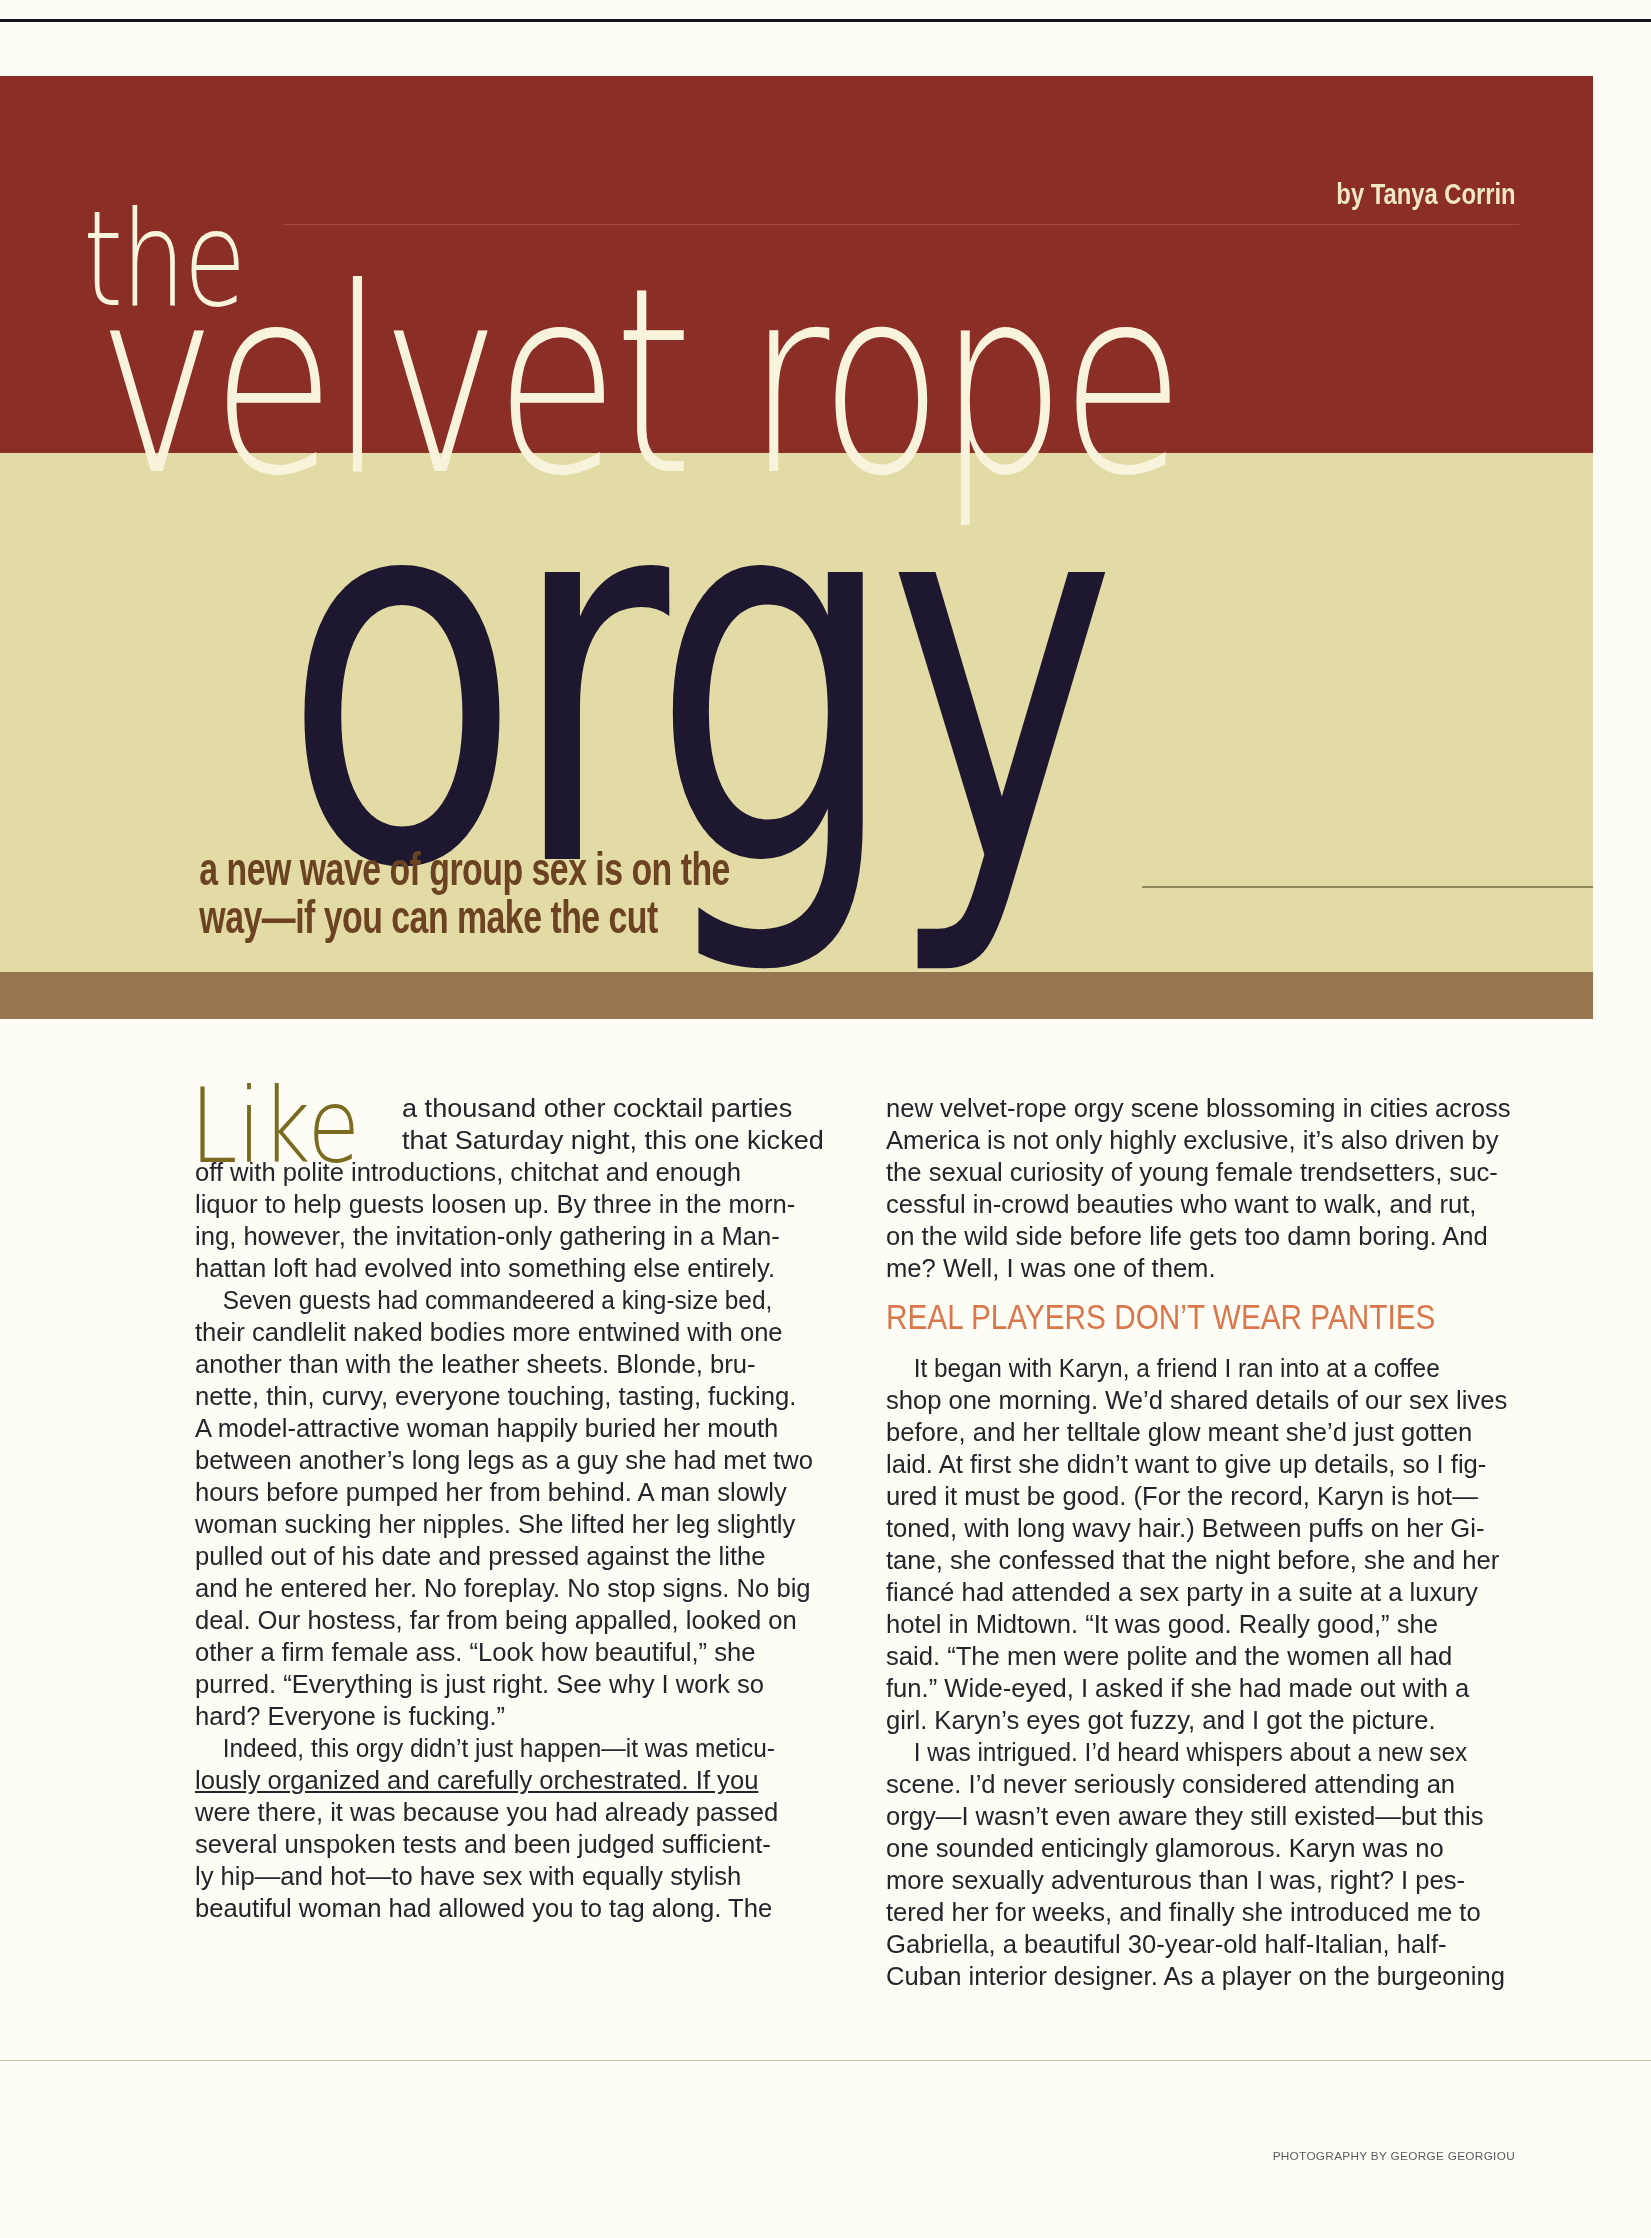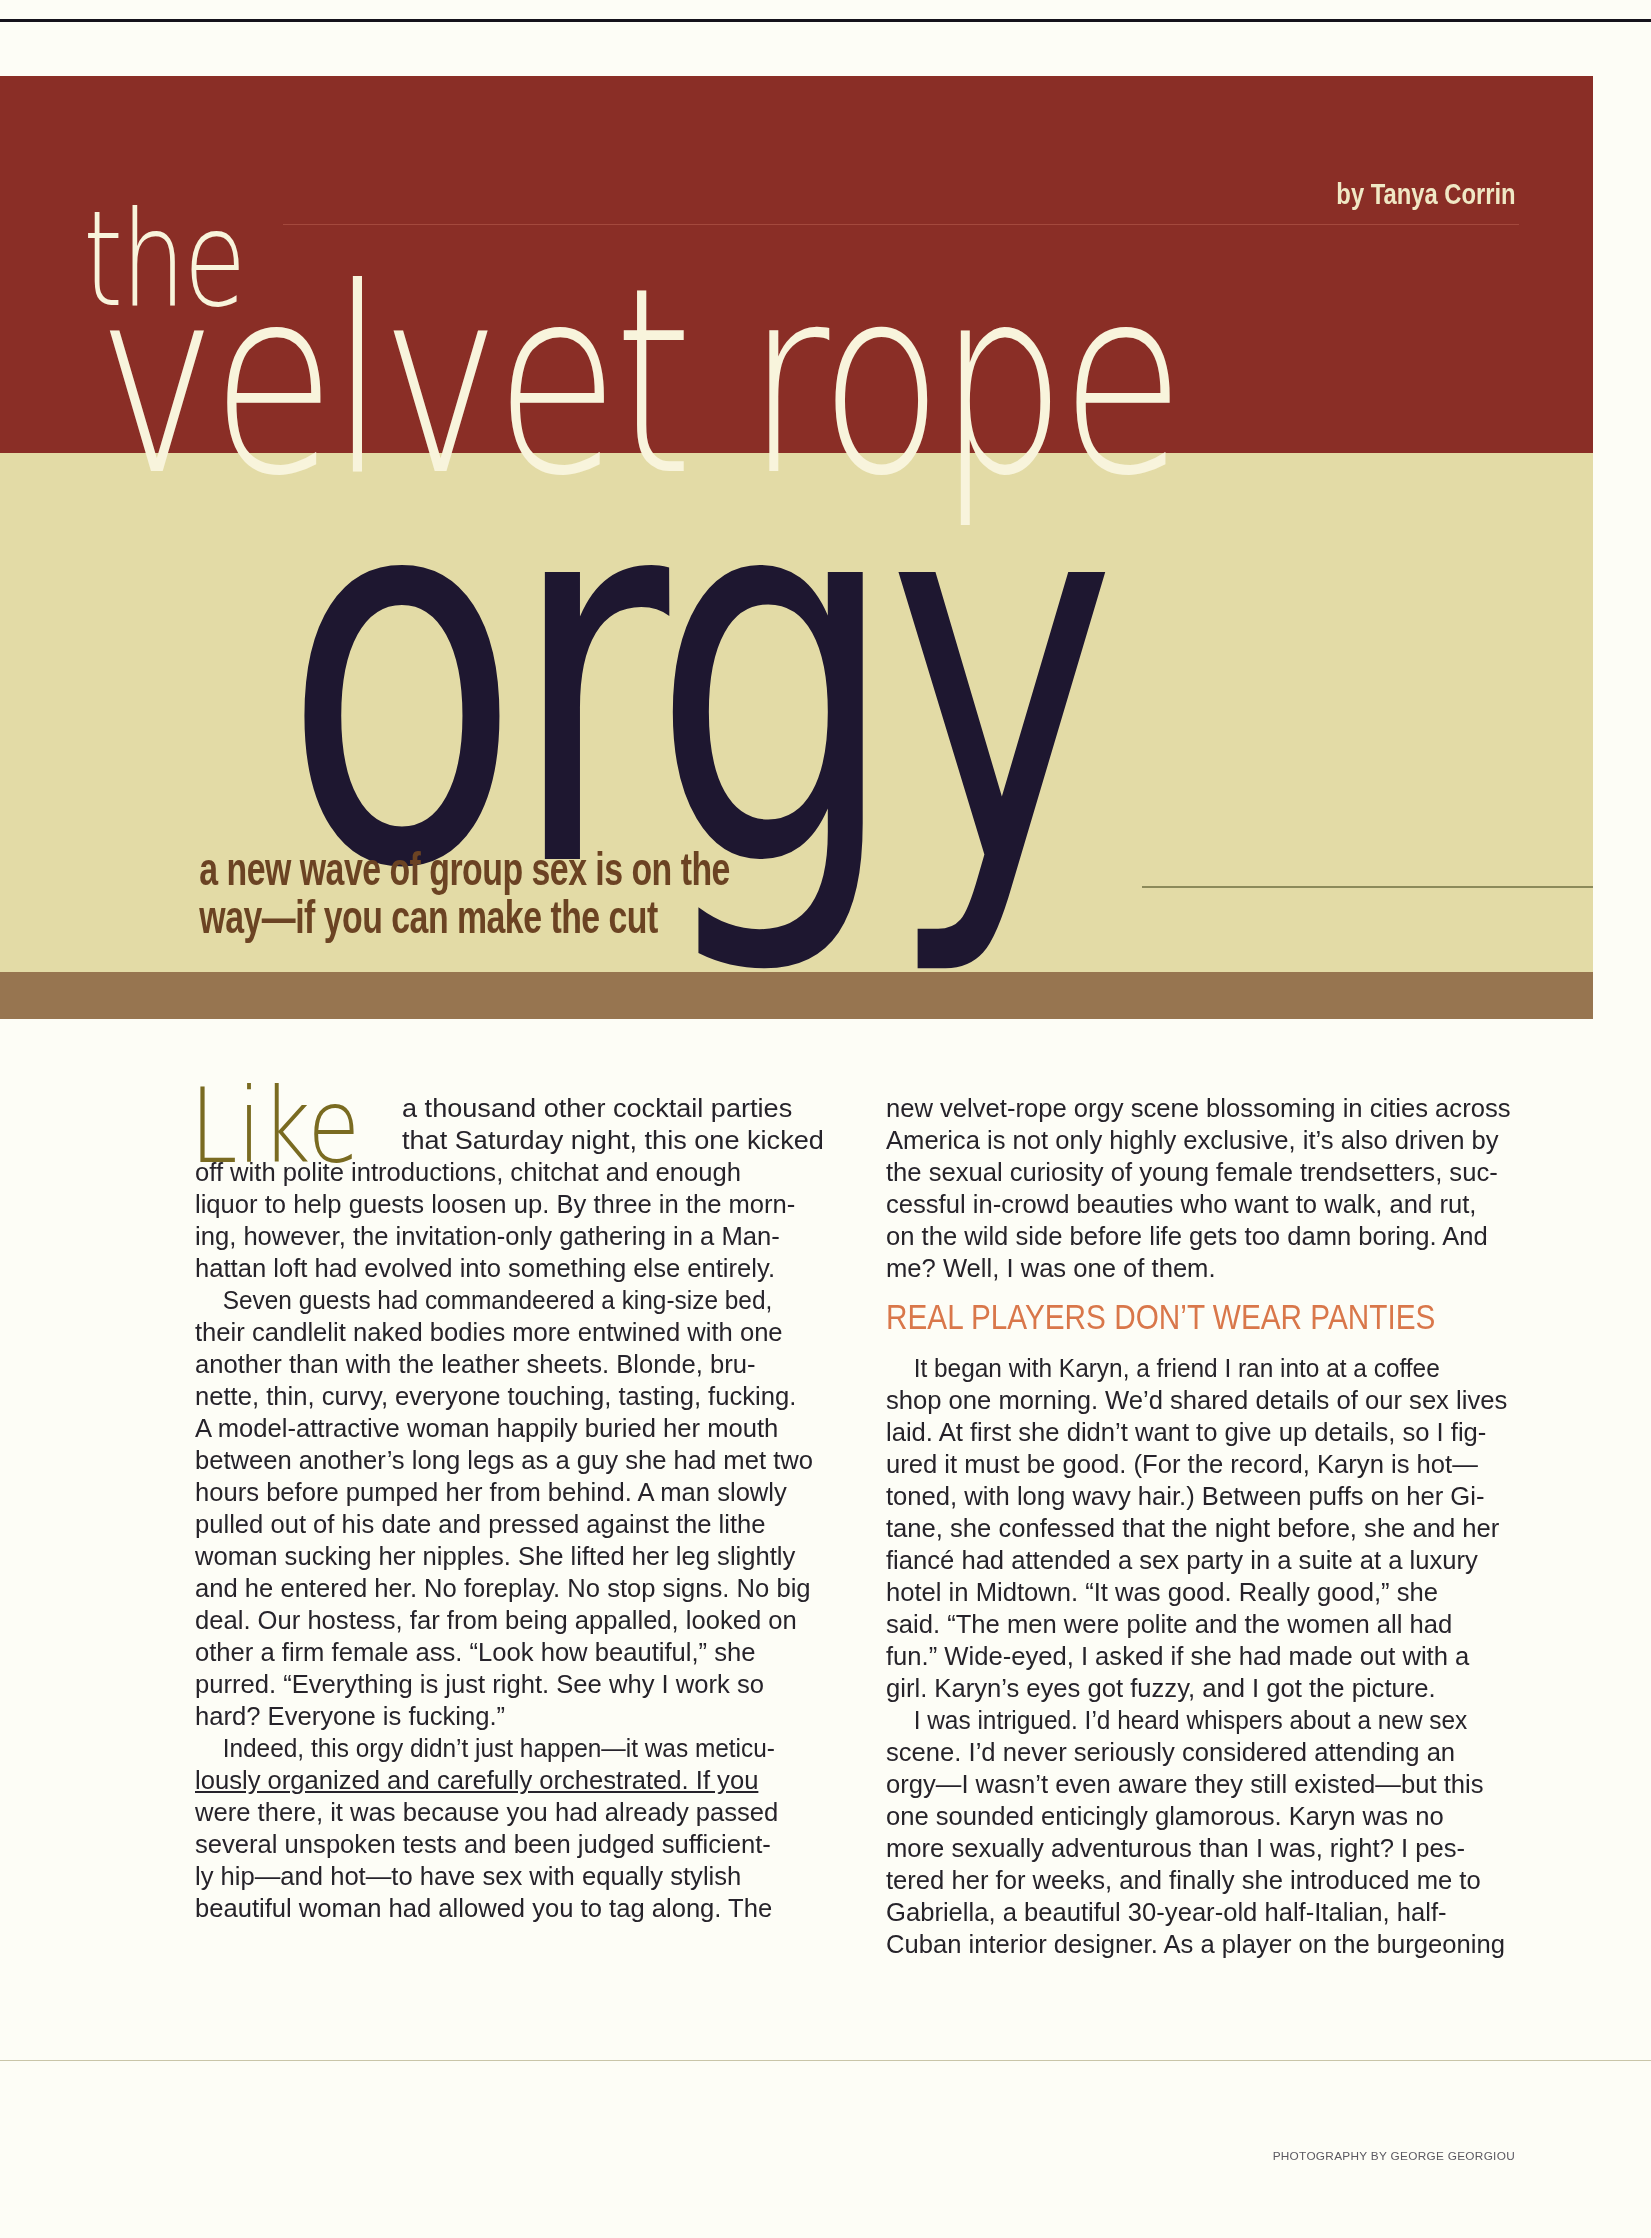--- a/index.html
+++ b/index.html
@@ -243,22 +243,22 @@
       <span class="col-line" style="transform: scaleX(1);">liquor to help guests loosen up. By three in the morn-</span>
       <span class="col-line" style="transform: scaleX(1);">ing, however, the invitation-only gathering in a Man-</span>
       <span class="col-line" style="transform: scaleX(1);">hattan loft had evolved into something else entirely.</span>
       <span class="col-line indent" style="transform: scaleX(0.9538);">Seven guests had commandeered a king-size bed,</span>
       <span class="col-line" style="transform: scaleX(1);">their candlelit naked bodies more entwined with one</span>
       <span class="col-line" style="transform: scaleX(1);">another than with the leather sheets. Blonde, bru-</span>
       <span class="col-line" style="transform: scaleX(1);">nette, thin, curvy, everyone touching, tasting, fucking.</span>
       <span class="col-line" style="transform: scaleX(1);">A model-attractive woman happily buried her mouth</span>
       <span class="col-line" style="transform: scaleX(1);">between another’s long legs as a guy she had met two</span>
       <span class="col-line" style="transform: scaleX(1);">hours before pumped her from behind. A man slowly</span>
+      <span class="col-line" style="transform: scaleX(1);">woman sucking her nipples. She lifted her leg slightly</span>
       <span class="col-line" style="transform: scaleX(1);">pulled out of his date and pressed against the lithe</span>
-      <span class="col-line" style="transform: scaleX(1);">woman sucking her nipples. She lifted her leg slightly</span>
       <span class="col-line" style="transform: scaleX(1);">and he entered her. No foreplay. No stop signs. No big</span>
       <span class="col-line" style="transform: scaleX(1);">deal. Our hostess, far from being appalled, looked on</span>
       <span class="col-line" style="transform: scaleX(1);">other a firm female ass. “Look how beautiful,” she</span>
       <span class="col-line" style="transform: scaleX(1);">purred. “Everything is just right. See why I work so</span>
       <span class="col-line" style="transform: scaleX(1);">hard? Everyone is fucking.”</span>
       <span class="col-line indent" style="transform: scaleX(0.9538);">Indeed, this orgy didn’t just happen—it was meticu-</span>
       <span class="col-line" style="transform: scaleX(1); text-decoration: underline;">lously organized and carefully orchestrated. If you</span>
       <span class="col-line" style="transform: scaleX(1);">were there, it was because you had already passed</span>
       <span class="col-line" style="transform: scaleX(1);">several unspoken tests and been judged sufficient-</span>
       <span class="col-line" style="transform: scaleX(1);">ly hip—and hot—to have sex with equally stylish</span>
@@ -272,20 +272,21 @@
       <span class="col-line" style="transform: scaleX(1);">America is not only highly exclusive, it’s also driven by</span>
       <span class="col-line" style="transform: scaleX(1);">the sexual curiosity of young female trendsetters, suc-</span>
       <span class="col-line" style="transform: scaleX(1);">cessful in-crowd beauties who want to walk, and rut,</span>
       <span class="col-line" style="transform: scaleX(1);">on the wild side before life gets too damn boring. And</span>
       <span class="col-line" style="transform: scaleX(1);">me? Well, I was one of them.</span>
     </div>
   <div class="subhead">REAL PLAYERS DON’T WEAR PANTIES</div>
   <div id="right-lines-b">
       <span class="col-line indent" style="transform: scaleX(0.9538);">It began with Karyn, a friend I ran into at a coffee</span>
       <span class="col-line" style="transform: scaleX(1);">shop one morning. We’d shared details of our sex lives</span>
+      <span class="col-line" style="transform: scaleX(1);">before, and her telltale glow meant she’d just gotten</span>
       <span class="col-line" style="transform: scaleX(1);">laid. At first she didn’t want to give up details, so I fig-</span>
       <span class="col-line" style="transform: scaleX(1);">ured it must be good. (For the record, Karyn is hot—</span>
       <span class="col-line" style="transform: scaleX(1);">toned, with long wavy hair.) Between puffs on her Gi-</span>
       <span class="col-line" style="transform: scaleX(1);">tane, she confessed that the night before, she and her</span>
       <span class="col-line" style="transform: scaleX(1);">fiancé had attended a sex party in a suite at a luxury</span>
       <span class="col-line" style="transform: scaleX(1);">hotel in Midtown. “It was good. Really good,” she</span>
       <span class="col-line" style="transform: scaleX(1);">said. “The men were polite and the women all had</span>
       <span class="col-line" style="transform: scaleX(1);">fun.” Wide-eyed, I asked if she had made out with a</span>
       <span class="col-line" style="transform: scaleX(1);">girl. Karyn’s eyes got fuzzy, and I got the picture.</span>
       <span class="col-line indent" style="transform: scaleX(0.9538);">I was intrigued. I’d heard whispers about a new sex</span>

